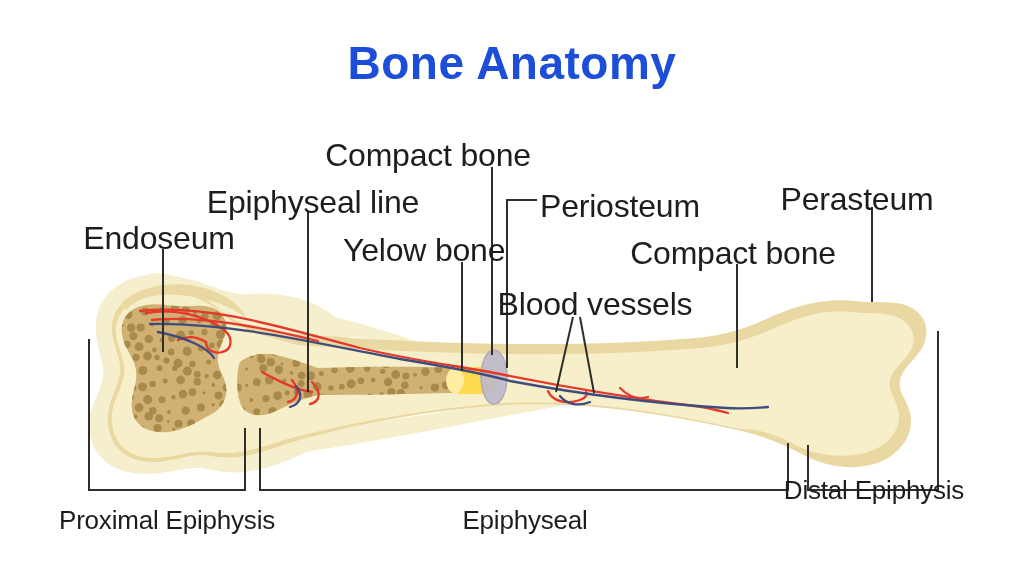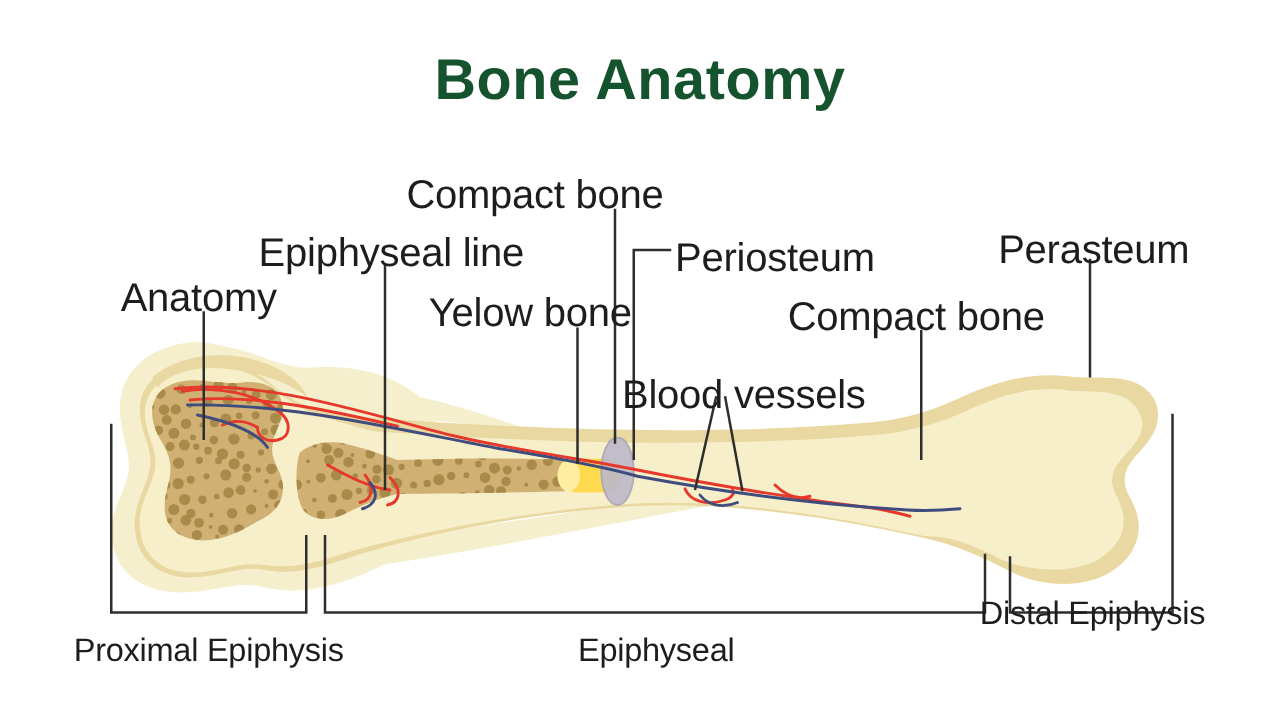--- a/index.html
+++ b/index.html
@@ -3,36 +3,36 @@
 <meta charset="utf-8">
 <style>
   html,body{margin:0;padding:0;background:#fff;}
   .stage{
     position:relative;width:1024px;height:576px;background:#ffffff;
     font-family:"Liberation Sans", sans-serif;overflow:hidden;
   }
   .art{position:absolute;left:0;top:0;width:1024px;height:576px;}
   .title{
     position:absolute;left:512px;top:36px;transform:translateX(-50%);
-    font-size:46px;font-weight:bold;color:#14532d;white-space:nowrap;
+    font-size:46px;font-weight:bold;color:#1d4ed8;white-space:nowrap;
     letter-spacing:0.5px;
   }
   .lbl{
     position:absolute;font-size:32px;color:#1d1d1b;white-space:nowrap;
     letter-spacing:-0.2px;line-height:1.3;
   }
   .ctr{transform:translateX(-50%);}
   .lbl-compact-top{left:428px;top:135px;}
   .lbl-epiphyseal{left:313px;top:182px;}
   .lbl-endoseum{left:159px;top:218px;}
   .lbl-yellow{left:343px;top:233px;line-height:34px;}
   .lbl-periosteum{left:540px;top:186px;}
-  .lbl-blood{left:595px;top:284px;margin-top:11px;}
+  .lbl-blood{left:595px;top:284px;}
   .lbl-compact-right{left:733px;top:233px;}
-  .lbl-perasteum{left:875px;top:179px;}
+  .lbl-perasteum{left:857px;top:179px;}
   .lbl-proximal{left:167px;top:504px;font-size:26px;}
   .lbl-diaphysis{left:525px;top:504px;font-size:26px;}
   .lbl-distal{left:874px;top:474px;font-size:26px;}
 </style>
 </head>
 <body>
 
 <div class="stage">
 
   <svg class="art" viewBox="0 0 1024 576">
@@ -425,21 +425,21 @@
       <path d="M89,339 L89,490 L245,490 L245,428"></path>
       <path d="M260,428 L260,490 L788,490 L788,443"></path>
       <path d="M808,445 L808,490 L938,490 L938,331"></path>
     </g>
   </svg>
 
   <div class="title">Bone Anatomy</div>
 
   <div class="lbl ctr lbl-compact-top">Compact bone</div>
   <div class="lbl ctr lbl-epiphyseal">Epiphyseal line</div>
-  <div class="lbl ctr lbl-endoseum">Anatomy</div>
+  <div class="lbl ctr lbl-endoseum">Endoseum</div>
   <div class="lbl lbl-yellow">
     <div>Yelow bone</div>
   </div>
   <div class="lbl lbl-periosteum">Periosteum</div>
   <div class="lbl ctr lbl-blood">Blood vessels</div>
   <div class="lbl ctr lbl-compact-right">Compact bone</div>
   <div class="lbl ctr lbl-perasteum">Perasteum</div>
 
   <div class="lbl ctr lbl-proximal">Proximal Epiphysis</div>
   <div class="lbl ctr lbl-diaphysis">Epiphyseal</div>

